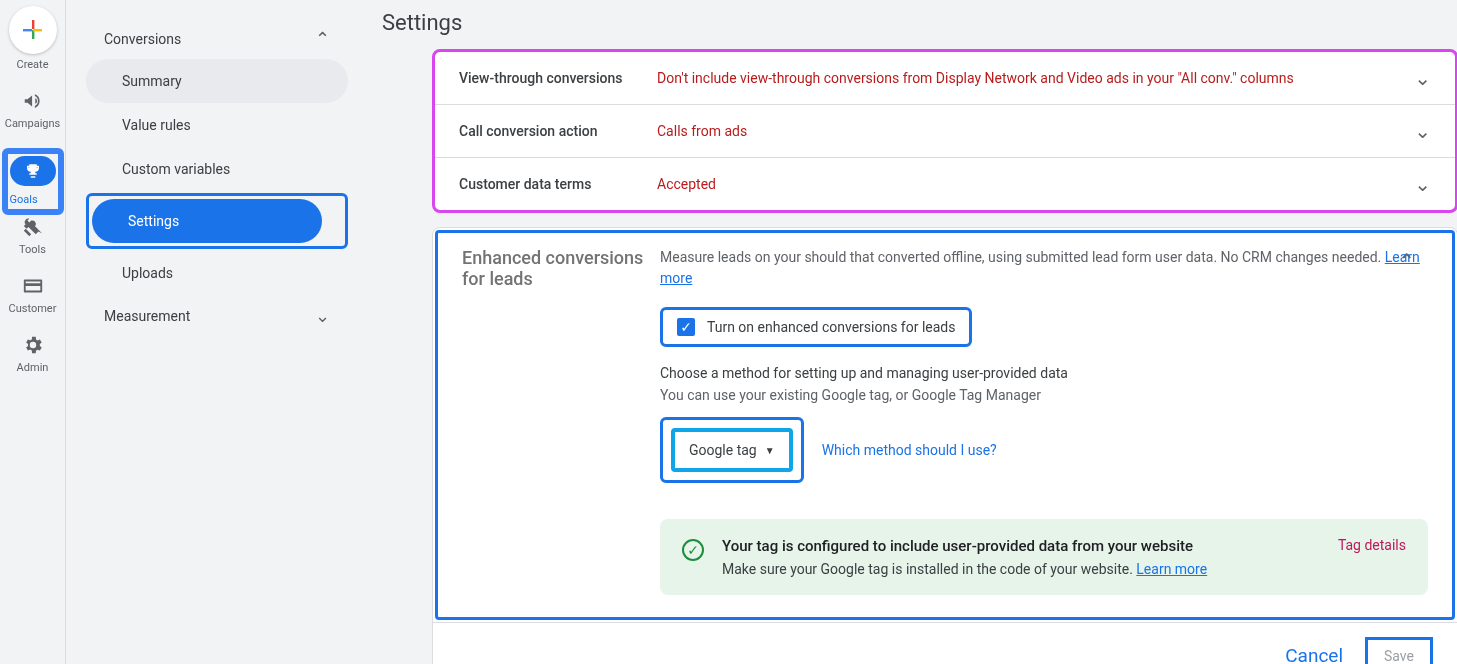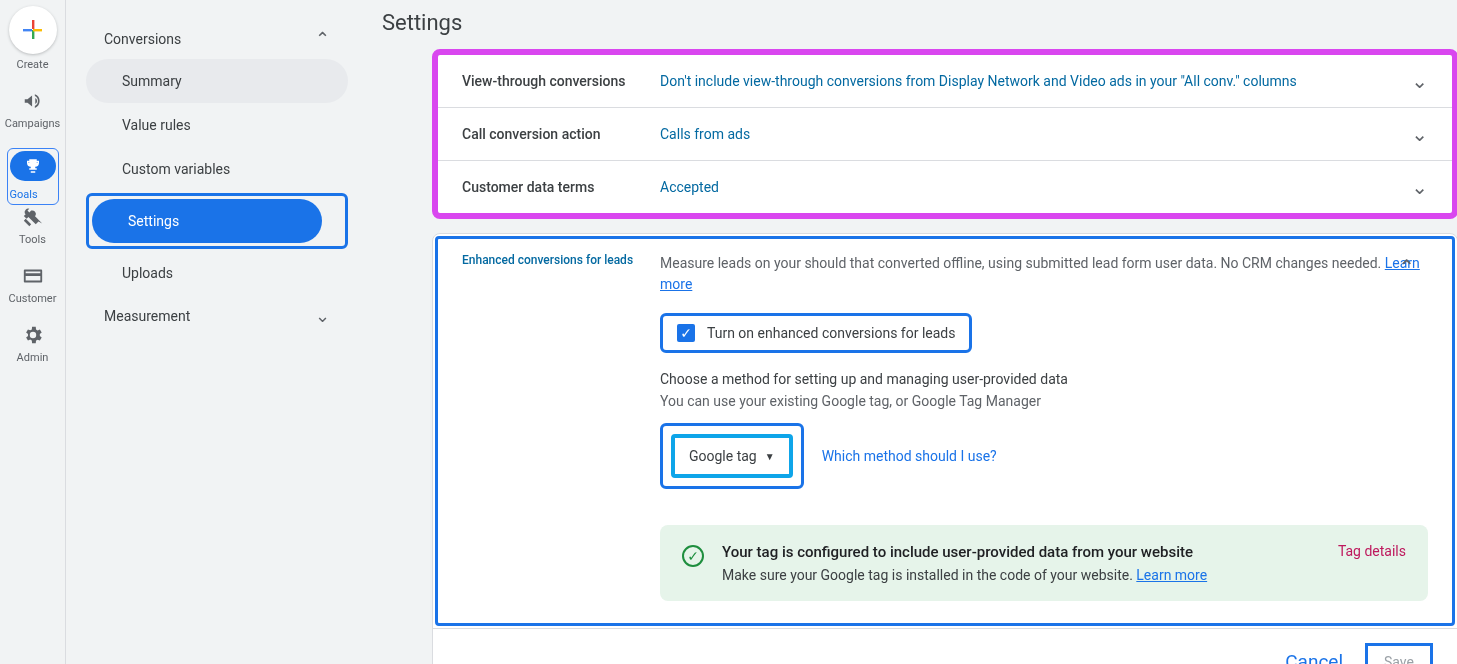--- a/index.html
+++ b/index.html
@@ -38,21 +38,21 @@
     width: 48px; height: 48px;
     background: #fff;
     border-radius: 50%;
     display: flex; align-items: center; justify-content: center;
     box-shadow: 0 1px 3px rgba(60,64,67,.3);
     margin-bottom: 4px;
   }
   .rail-item-label { font-size: 11px; }
   .rail-icon { width: 24px; height: 24px; display:flex; align-items:center; justify-content:center; margin-bottom:4px; }
   .rail-goals-box {
-    border: 1px solid #3b82f6;
+    border: 6px solid #3b82f6;
     border-radius: 6px;
     padding: 2px;
   }
   .rail-goals-inner {
     background: #1a73e8;
     color: #fff;
     border-radius: 20px;
     width: 46px; height: 30px;
     display:flex; align-items:center; justify-content:center;
     margin-bottom: 2px;
@@ -100,60 +100,60 @@
     padding: 10px 0 0 24px;
     overflow: hidden;
   }
   .page-title {
     font-size: 22px;
     color:#3c4043;
     margin-bottom: 14px;
   }
   .card {
     background:#fff;
-    border:6px solid #d946ef;
+    border:3px solid #d946ef;
     border-radius: 8px;
     margin-right: 4px;
     width: 1026px;
   }
   .card-row {
     display:flex;
     align-items:center;
     padding: 14px 24px;
     border-top:1px solid #dadce0;
   }
   .card-row:first-child { border-top:none; }
   .card-row-label {
     width: 198px;
     font-size: 14px;
     font-weight: 500;
     color:#3c4043;
   }
   .card-row-value {
     flex:1;
     font-size: 14px;
-    color:#0369a1;
+    color:#b91c1c;
   }
   .card-row-chev { color:#5f6368; font-size:20px; }
 
   .card-expanded {
     margin-top: 14px;
     background:#fff;
     border:1px solid #dadce0;
     border-radius:8px;
     width:1026px;
   }
   .exp-inner {
     border:3px solid #1a73e8;
     border-radius:4px;
     margin:2px;
     padding: 14px 24px 22px 24px;
   }
   .exp-header { display:flex; }
-  .exp-title { width:198px; font-size:12px; font-weight:500; color:#0369a1; padding-right:12px; }
+  .exp-title { width:198px; font-size:18px; font-weight:500; color:#737373; padding-right:12px; }
   .exp-body { flex:1; font-size:14px; color:#3c4043; }
   .exp-desc { color:#5f6368; margin-bottom:18px; line-height:1.5; }
   .link { color:#1a73e8; text-decoration:underline; cursor:pointer; }
   .link-nound { color:#1a73e8; cursor:pointer; }
   .chev-up { position:absolute; right:42px; margin-top:2px; color:#5f6368; font-size:20px; }
 
   .checkbox-wrap {
     border:3px solid #1a73e8;
     border-radius:6px;
     display:inline-flex;

